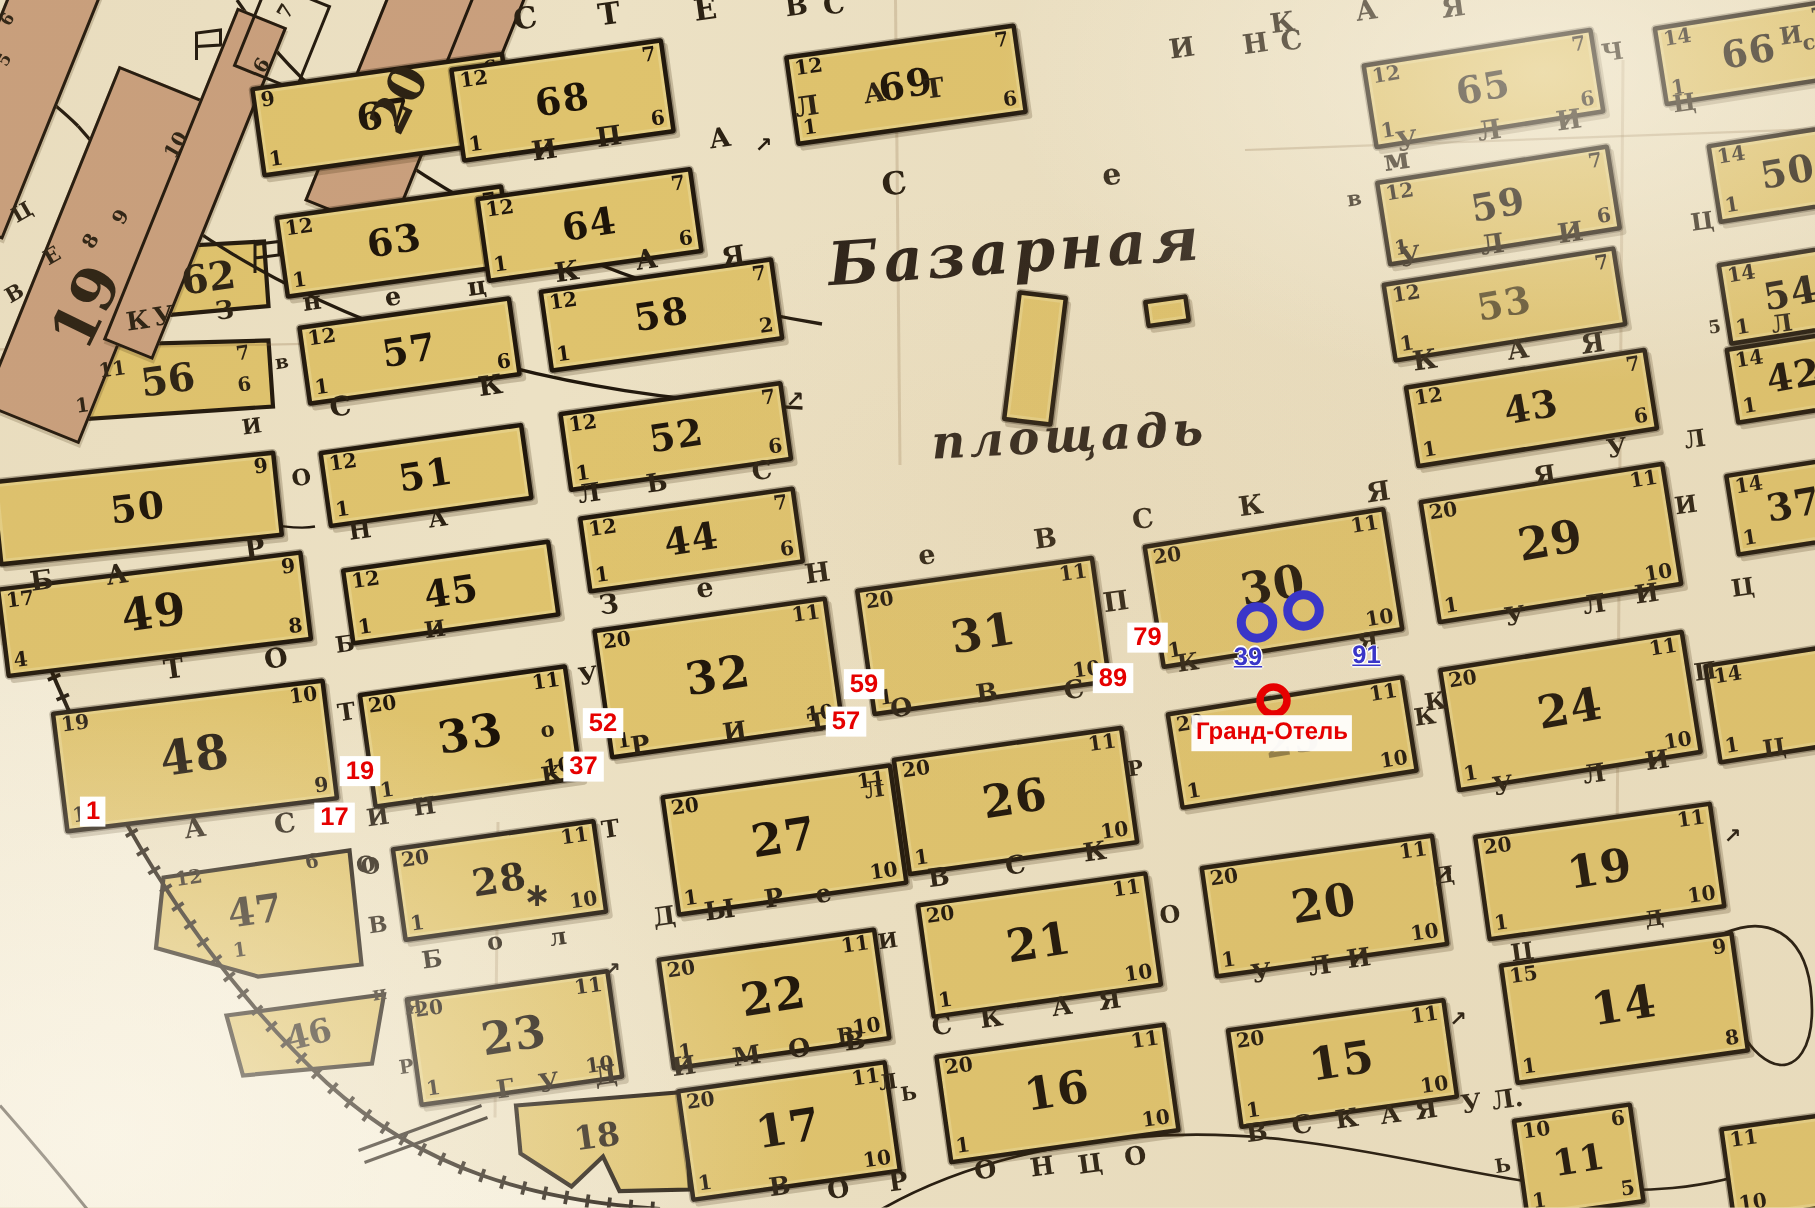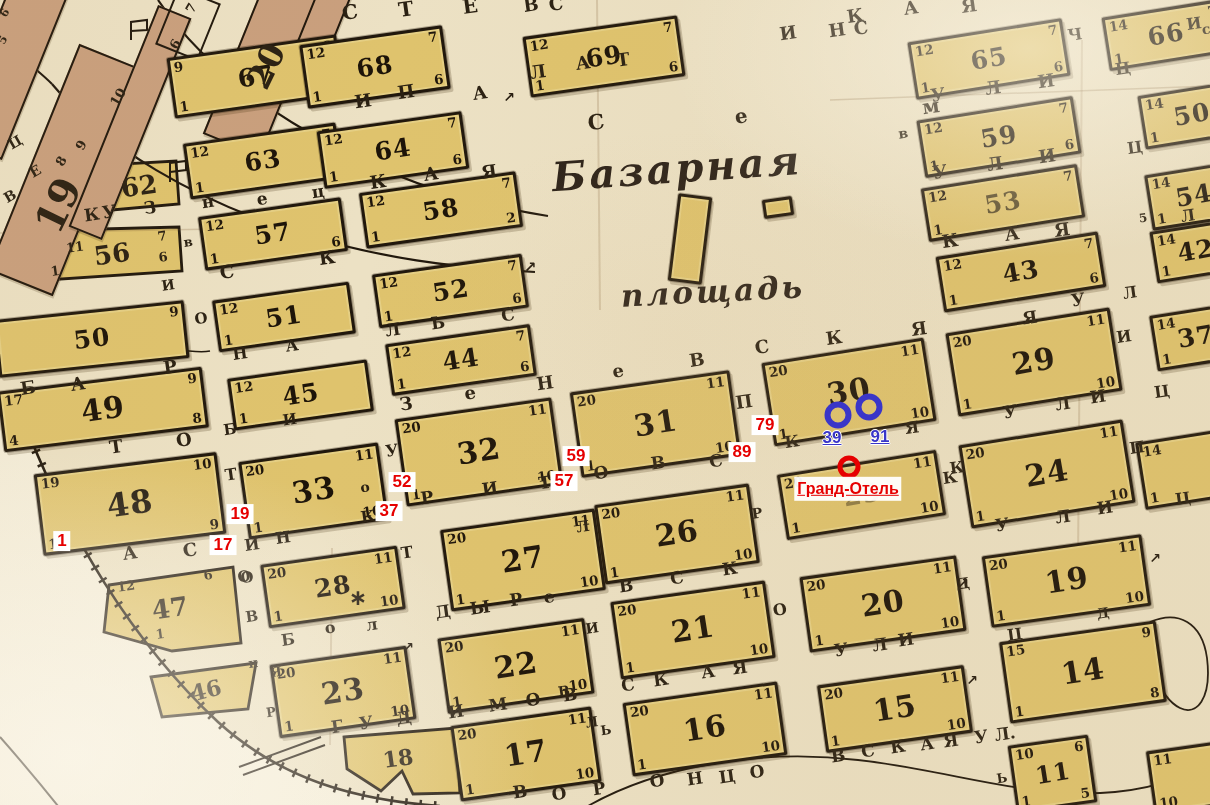--- a/index.html
+++ b/index.html
@@ -35,21 +35,21 @@
          font:700 17px "Liberation Sans",sans-serif;padding:1px 4px;line-height:1.05;white-space:nowrap}
   .bcirc{position:absolute;width:15px;height:15px;border:6px solid var(--annotation_blue,#3a36c8);
          border-radius:50%;transform:translate(-50%,-50%)}
   .rcirc{position:absolute;width:13px;height:13px;border:5px solid var(--annotation_red,#e60000);
          border-radius:50%;transform:translate(-50%,-50%)}
   .blab{position:absolute;transform:translate(-50%,-50%);color:var(--annotation_blue,#3a36c8);
         font:700 17px "Liberation Sans",sans-serif;text-decoration:underline;cursor:pointer;
         text-shadow:1px 0 0 #fff,-1px 0 0 #fff,0 1px 0 #fff,0 -1px 0 #fff}
   .hlab{position:absolute;transform:translate(-50%,-50%);color:var(--annotation_red,#e60000);
         background:rgba(255,255,255,.95);padding:3px 3px;font:700 16px "Liberation Sans",sans-serif;
-        text-decoration:underline;cursor:pointer;white-space:nowrap;line-height:1.15}
+        cursor:pointer;white-space:nowrap;line-height:1.15}
 </style>
 </head>
 <body>
 
 <div id="map">
   <div id="sq1" class="sqname">Базарная</div>
   <div id="sq2" class="sqname">площадь</div>
 <svg width="1210" height="805" class="art">
       <path d="M0,430 L30,437 C68,530 128,638 218,722 C282,780 355,800 440,806 L0,806 Z" fill="rgba(248,242,226,0.75)" stroke="none" stroke-width="0"></path>
       <path d="M103,207 L121,164 L176,161 L179,204 L112,210 Z" fill="#dfc36d" stroke="#20170c" stroke-width="2.8"></path>
@@ -571,17 +571,17 @@
       <div class="redno" style="left: 576px; top: 456px;">59</div>
       <div class="redno" style="left: 564px; top: 481px;">57</div>
       <div class="redno" style="left: 402px; top: 482px;">52</div>
       <div class="redno" style="left: 389px; top: 511px;">37</div>
       <div class="redno" style="left: 240px; top: 514px;">19</div>
       <div class="redno" style="left: 223px; top: 545px;">17</div>
       <div class="redno" style="left: 62px; top: 541px;">1</div>
       <div class="bcirc" style="left: 838px; top: 415px;"></div>
       <div class="bcirc" style="left: 869px; top: 407px;"></div>
       <a class="blab" style="left: 832px; top: 438px;">39</a>
-      <a class="blab" style="left: 880px; top: 437px;">91</a>
+      <a class="blab" style="left: 911px; top: 437px;">91</a>
       <div class="rcirc" style="left: 849px; top: 467px;"></div>
       <a class="hlab" style="left: 848px; top: 489px;">Гранд-Отель</a>
     </div>
   </div>
 
 </body></html>

